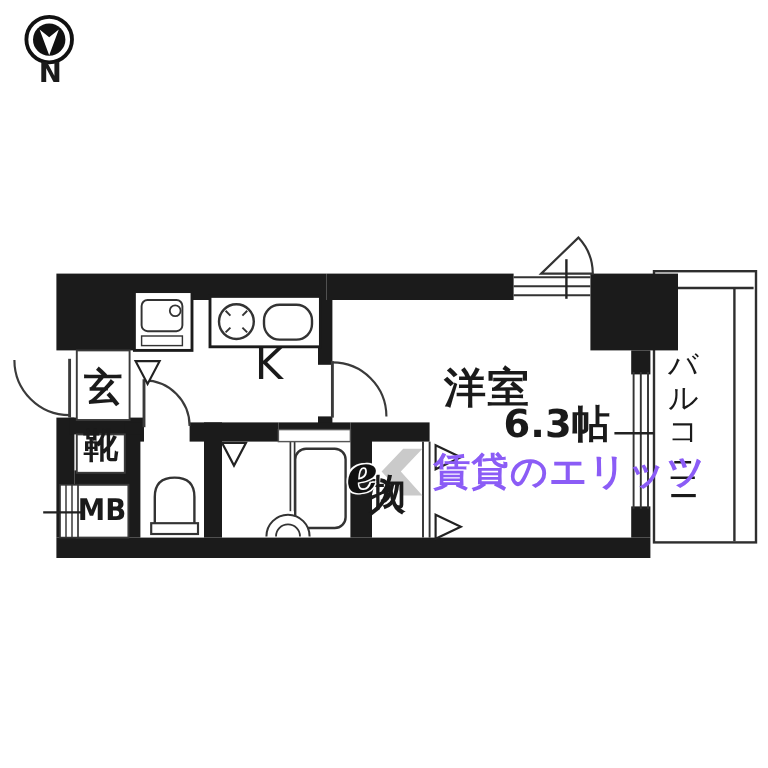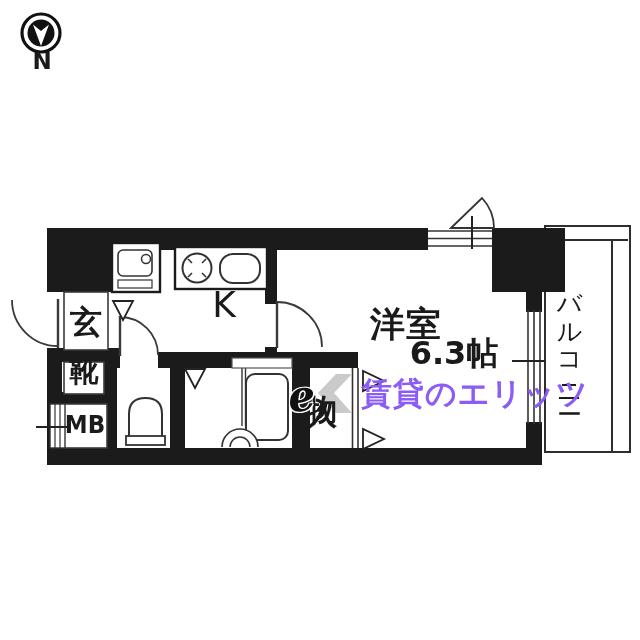--- a/index.html
+++ b/index.html
@@ -8,21 +8,21 @@
     font-family:"DejaVu Sans","Liberation Sans",sans-serif;color:#1a1a1a;
   }
   #plan-svg{position:absolute;left:0;top:0;width:640px;height:640px;}
   .lbl{position:absolute;color:#1a1a1a;line-height:1;white-space:nowrap;}
   .lbl-n{left:29px;top:50px;width:26px;text-align:center;font-size:23px;font-weight:700;}
   .lbl-genkan{left:64px;top:306px;width:44px;text-align:center;font-size:32px;font-weight:600;}
   .lbl-shoes{left:62px;top:357px;width:44px;text-align:center;font-size:29px;font-weight:600;}
   .lbl-mb{left:62px;top:412px;width:46px;text-align:center;font-size:25px;font-weight:700;transform:scaleX(.92);}
   .lbl-k{left:198px;top:287px;width:52px;text-align:center;font-size:36px;font-weight:500;}
   .lbl-yoshitsu{left:370px;top:291px;width:100px;text-align:left;font-size:35px;font-weight:600;letter-spacing:1px;margin-top:16px;}
-  .lbl-jou{left:400px;top:337px;width:108px;text-align:center;font-size:32px;font-weight:600;}
+  .lbl-jou{left:410px;top:337px;width:108px;text-align:center;font-size:32px;font-weight:600;}
   .lbl-monoiri{left:307px;top:371px;height:80px;font-size:30px;font-weight:600;
     writing-mode:vertical-rl;text-orientation:upright;letter-spacing:2px;}
   .lbl-balcony{left:557px;top:275px;height:176px;font-size:25px;font-weight:500;
     writing-mode:vertical-rl;text-orientation:upright;letter-spacing:3px;}
   .lbl-watermark{left:361px;top:378px;font-size:31px;font-weight:700;color:#8b5cf6;letter-spacing:1px;}
   .lbl-elogo{left:288px;top:375px;font-size:43px;font-weight:700;font-style:italic;
     font-family:"DejaVu Serif","Liberation Serif",serif;color:#111;
     text-shadow:0 0 2px #fff,1px 1px 0 #fff,-1px -1px 0 #fff,1px -1px 0 #fff,-1px 1px 0 #fff;
     transform:rotate(-6deg);}
 </style>

